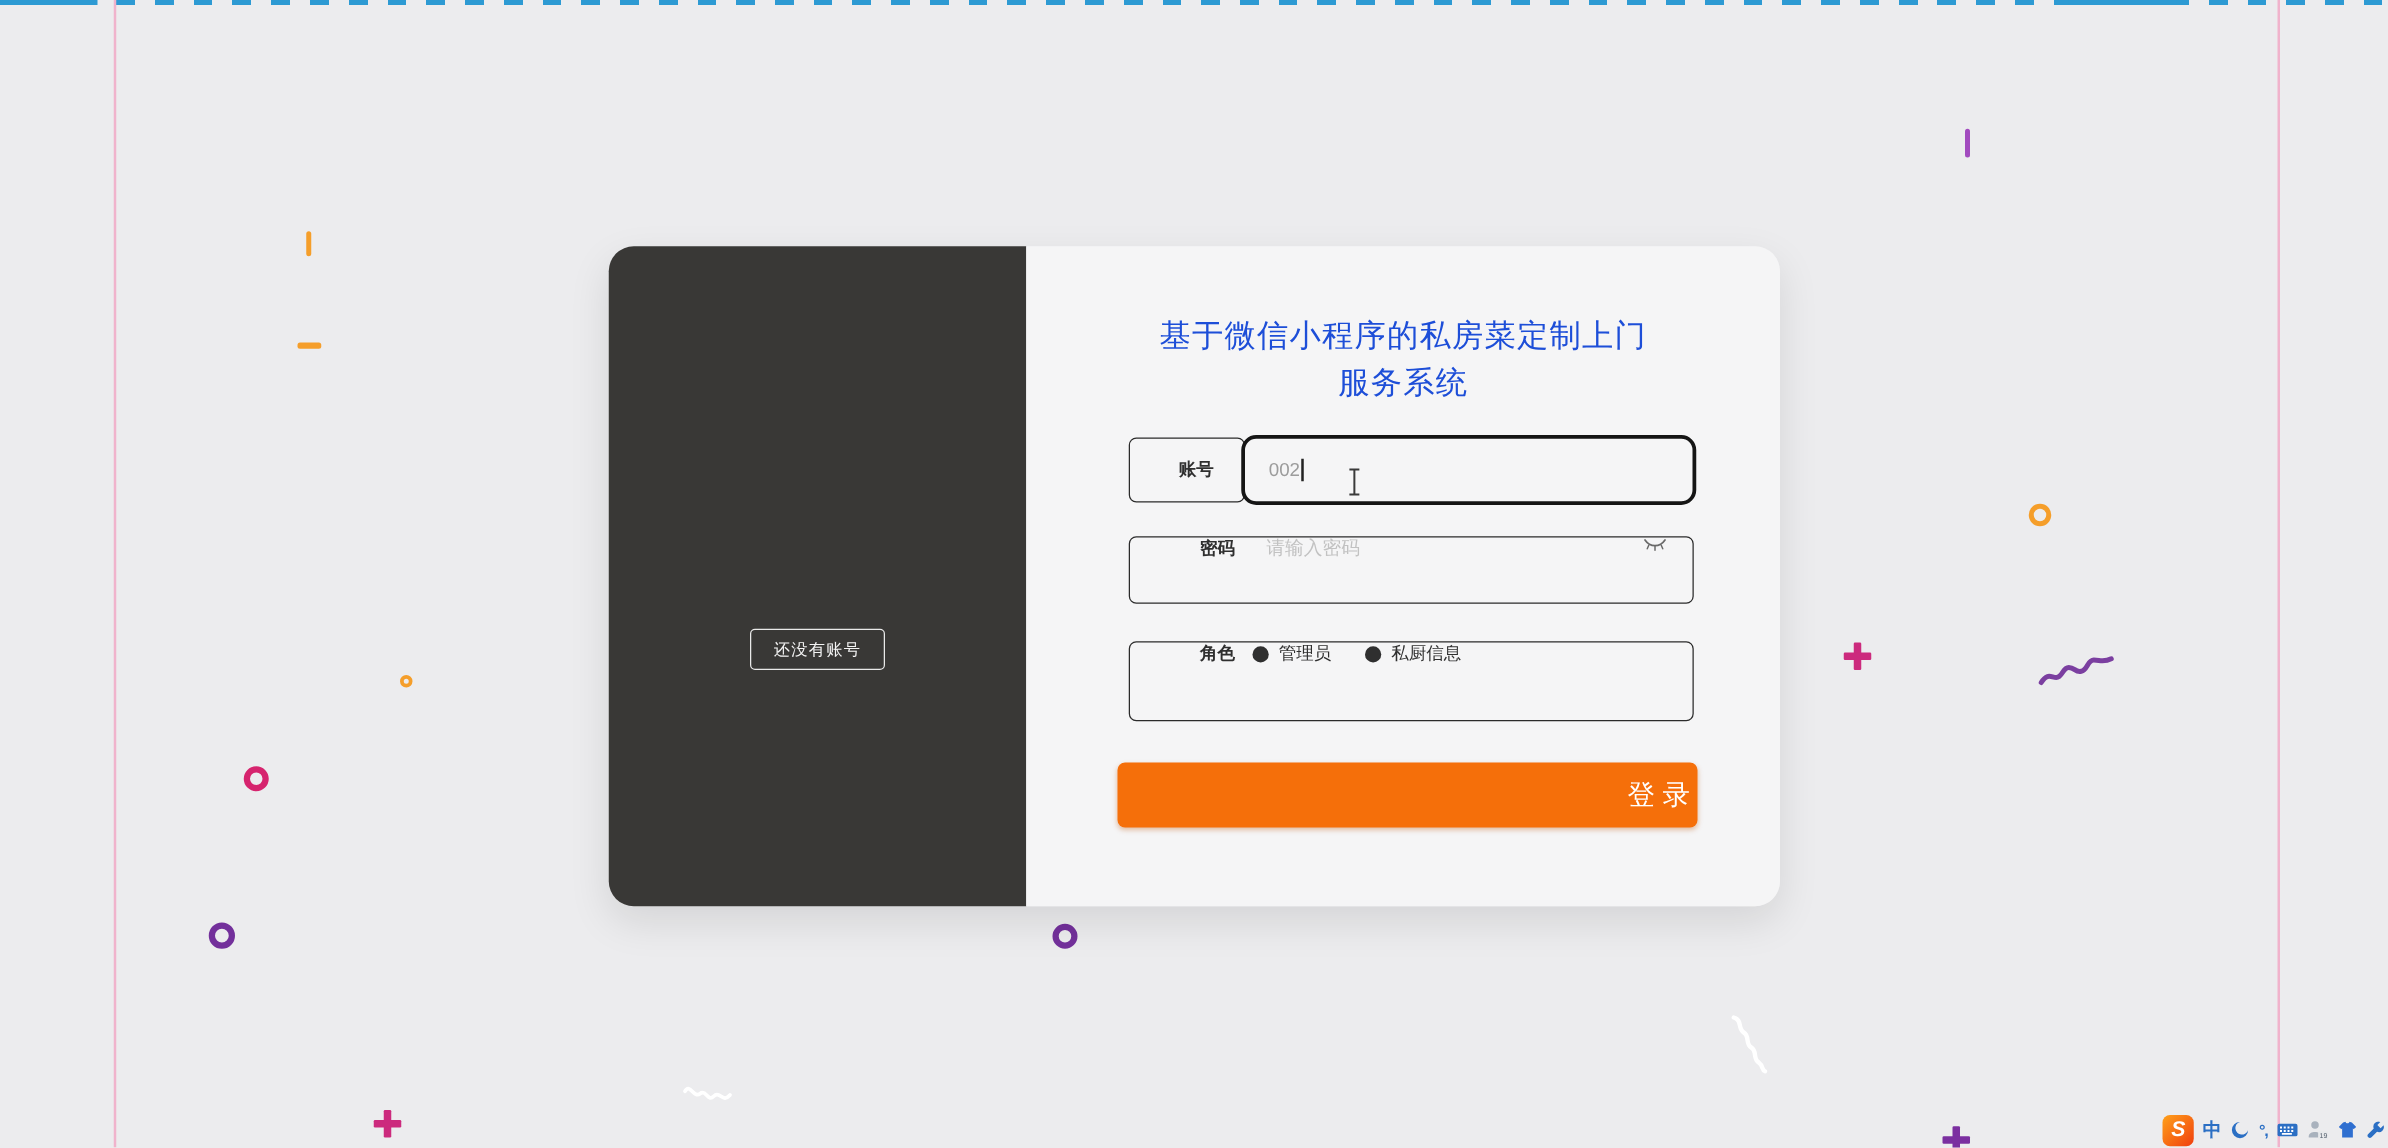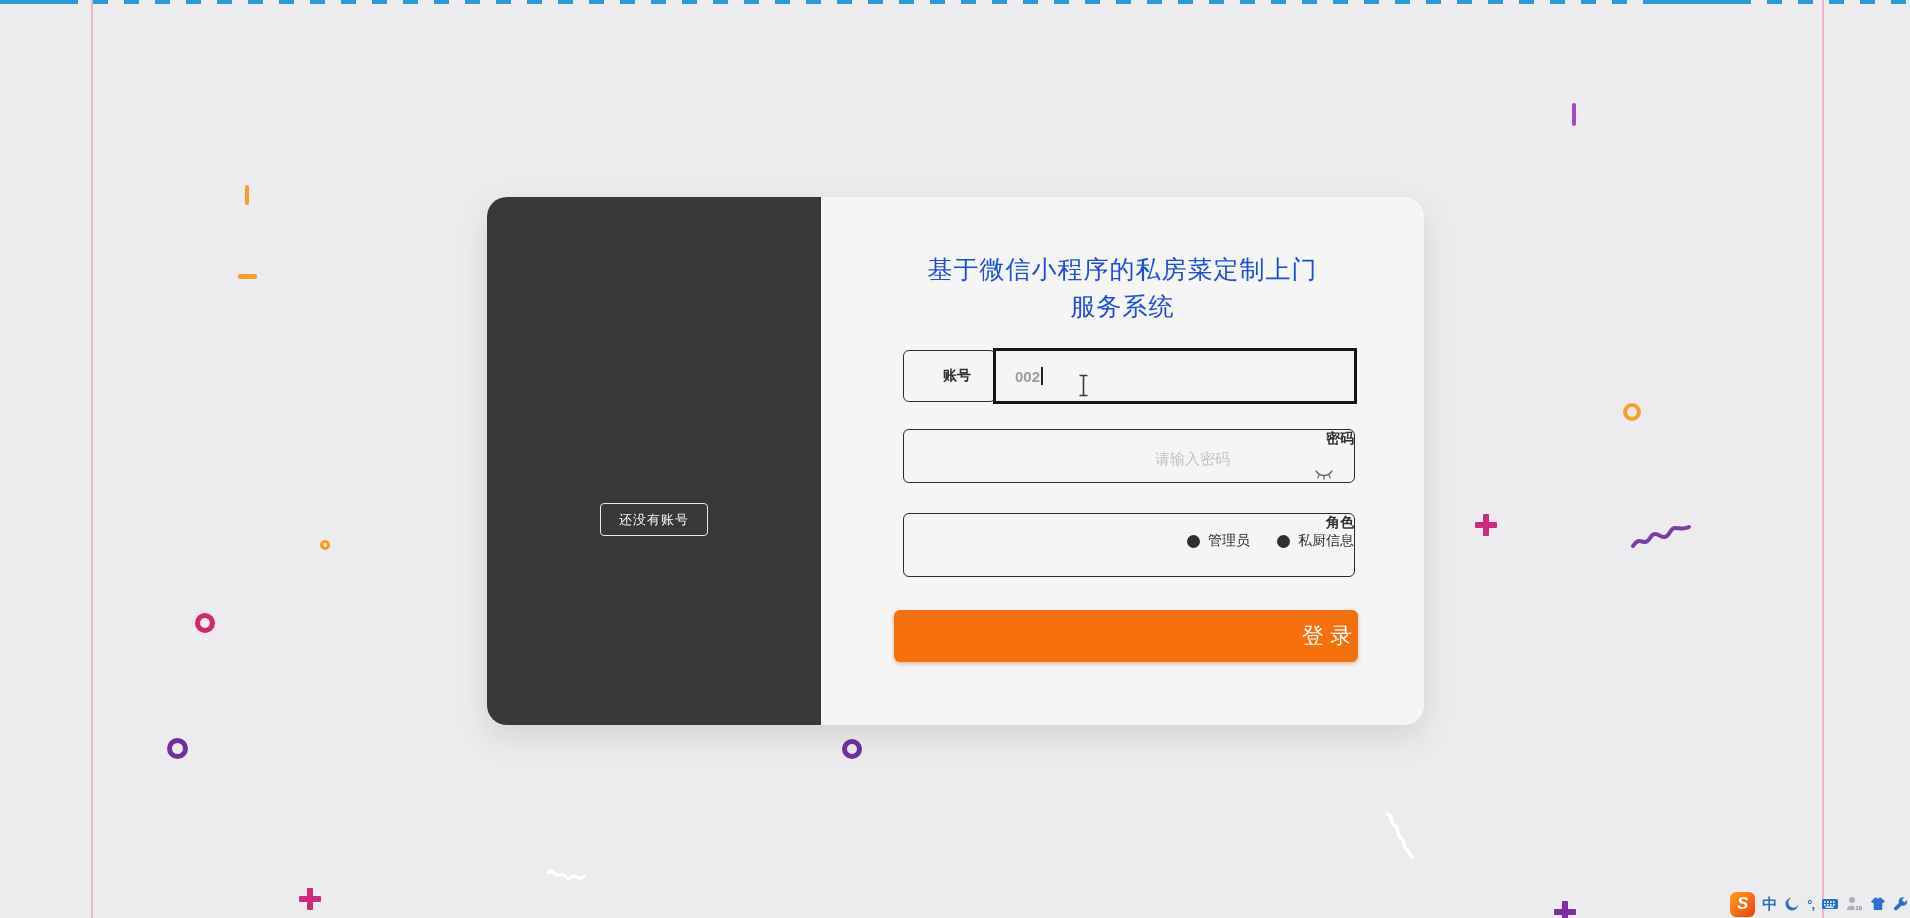--- a/index.html
+++ b/index.html
@@ -65,28 +65,28 @@
   .row-account { top:153px; height:52px; }
   .label-box {
     position:absolute; left:0; top:0; width:93px; height:52px;
     border:1px solid #2b2b2b; border-radius:6px;
     display:flex; align-items:center; justify-content:flex-end;
     padding-right:24px;
   }
   .field-label { font-size:14px; font-weight:700; color:#2f2f2f; }
   .account-input {
     position:absolute; left:90px; top:-2px; width:364px; height:56px;
-    border:3px solid #151515; border-radius:0; background:#f5f5f6;
-    display:flex; align-items:center; padding-left:19px; cursor:text;font-weight:bold;
+    border:3px solid #151515; border-radius:12px; background:#f5f5f6;
+    display:flex; align-items:center; padding-left:19px; cursor:text;
   }
   .account-value { font-size:15px; color:#9c9c9c; }
   .caret { display:inline-block; width:2px; height:18px; background:#222; margin-left:1px; }
   .row-box {
     border:1px solid #2b2b2b; border-radius:6px;
-    display:flex; align-items:flex-end;flex-direction:column;
+    display:flex; align-items:flex-start;
   }
   .row-password { top:232px; height:54px; }
   .row-password .field-label, .row-role .field-label { width:84px; text-align:right; }
   .pwd-input {
     flex:1; margin-left:25px; border:none; outline:none; background:transparent;
     font-size:15px; color:#9c9c9c; font-family:inherit;
   }
   .pwd-input::placeholder { color:#c2c2c2; }
   .eye-btn { margin-right:20px; background:none; border:none; cursor:pointer; display:flex; align-items:center; }
   .row-role { top:316px; height:64px; }

